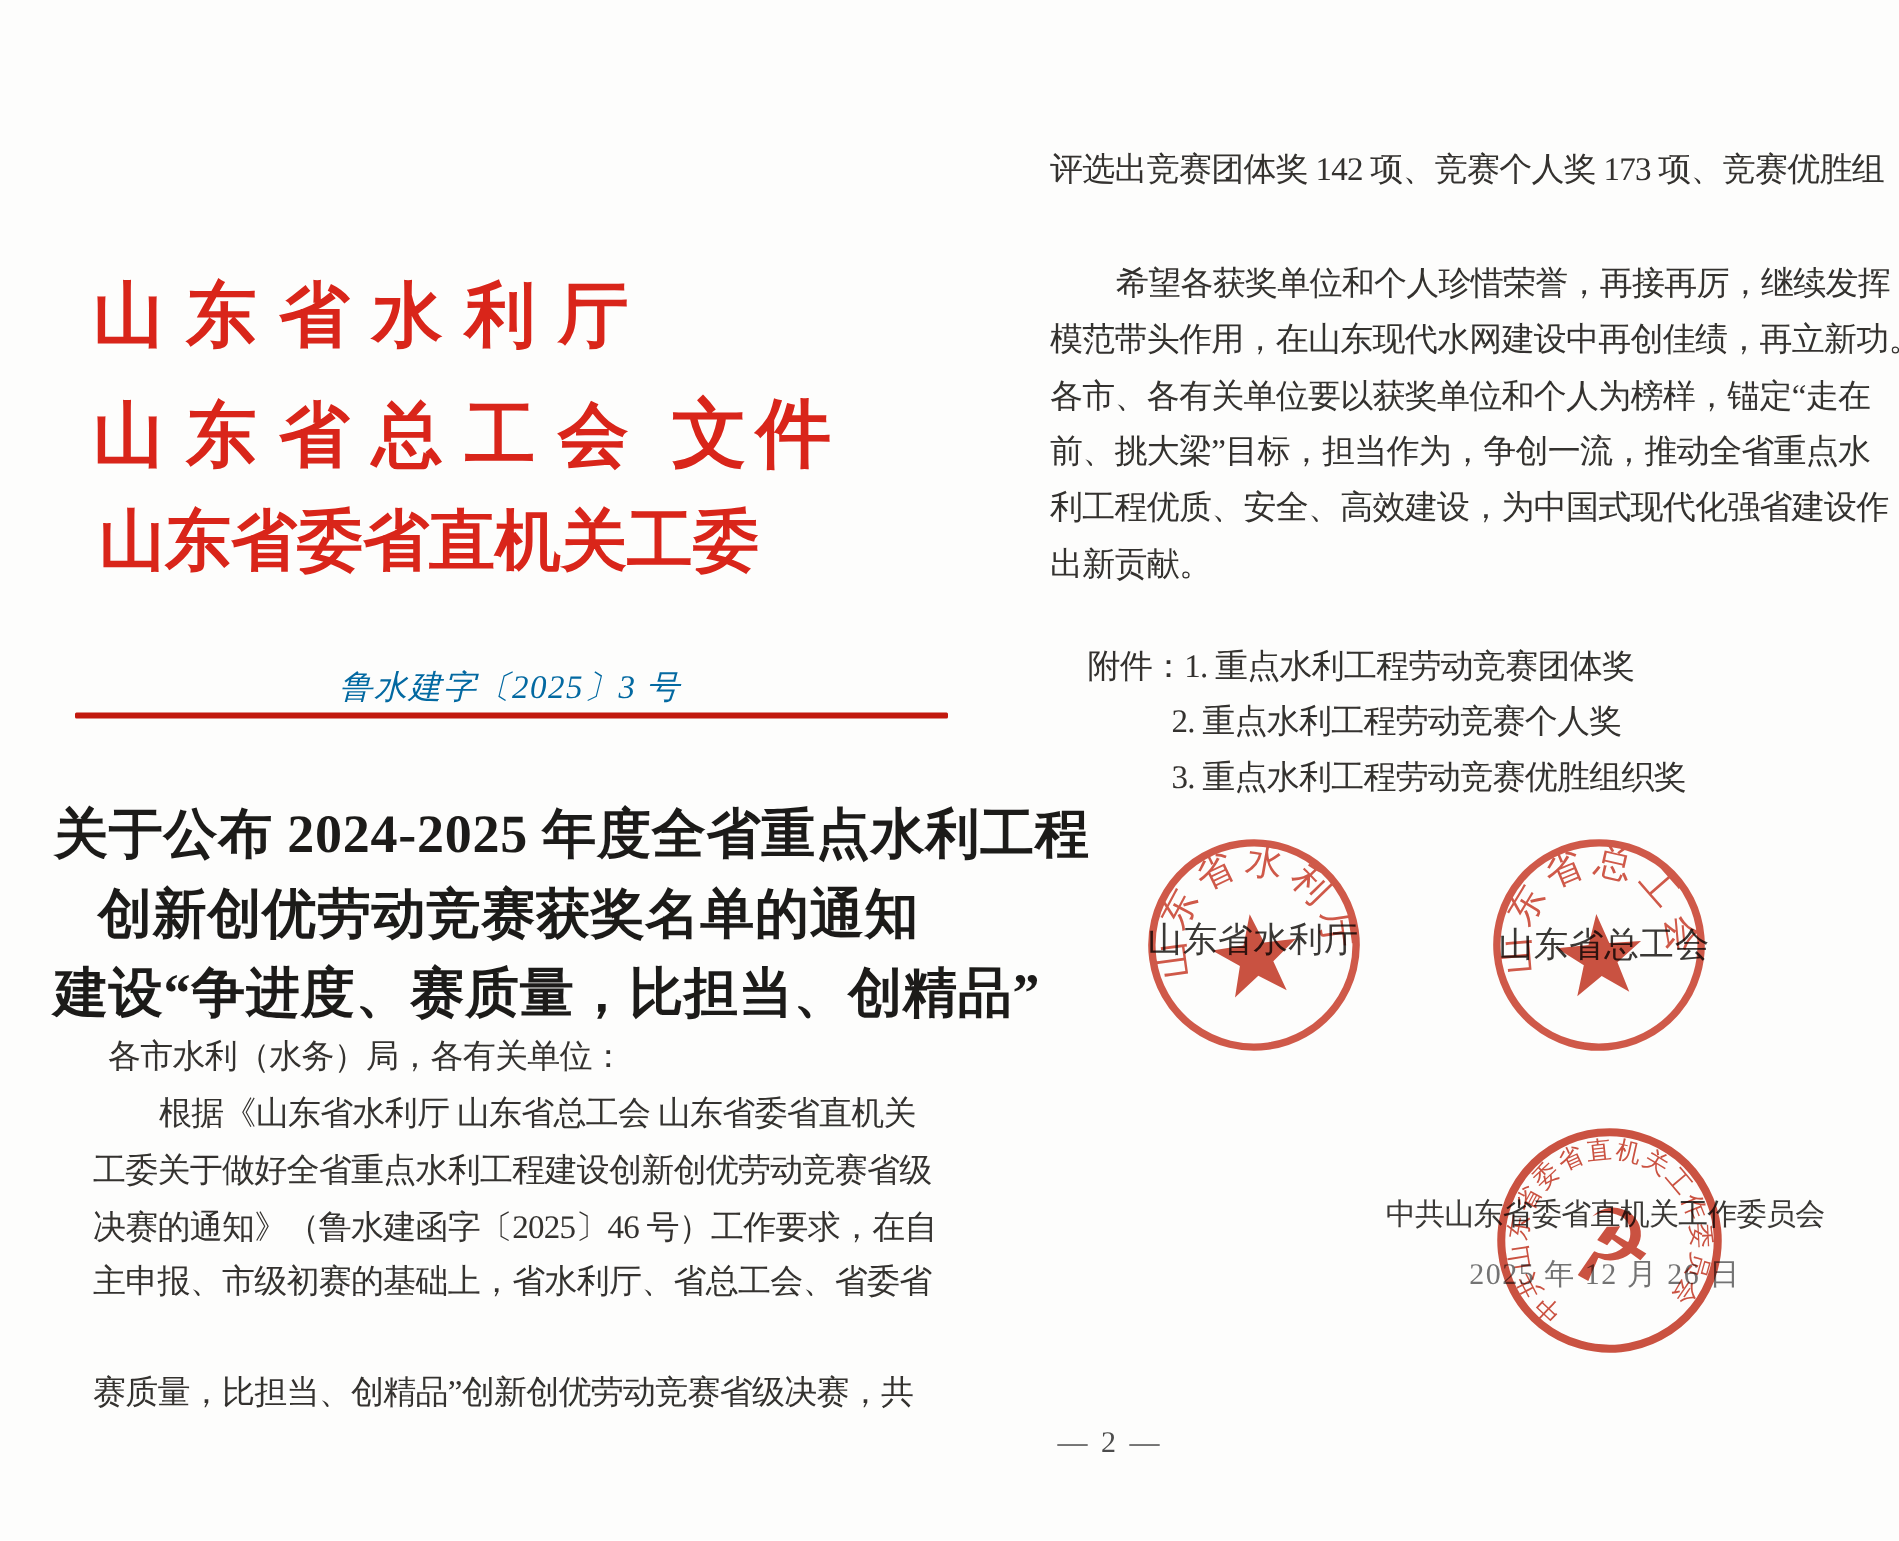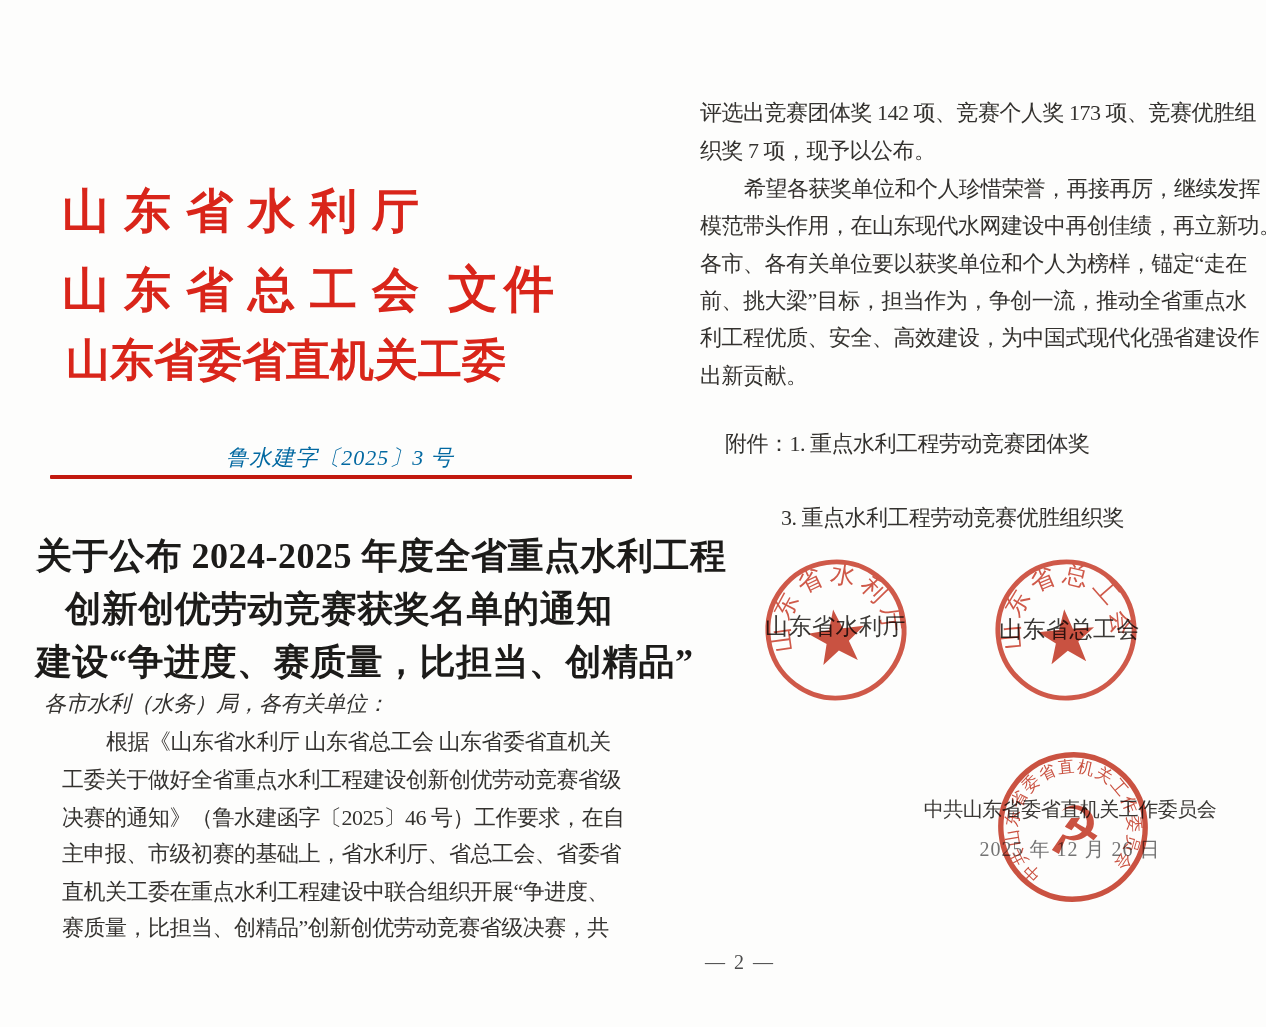--- a/index.html
+++ b/index.html
@@ -83,40 +83,39 @@
 
   <div class="docnum">鲁水建字〔2025〕3 号</div>
   <div class="redrule"></div>
 
   <div class="title">
     <div>关于公布 2024-2025 年度全省重点水利工程</div>
     <div>创新创优劳动竞赛获奖名单的通知</div>
     <div>建设“争进度、赛质量，比担当、创精品”</div>
   </div>
 
-  <div class="bl" style="left:44px;top:692px;font-style:italic;">各市水利（水务）局，各有关单位：</div>
+  <div class="bl" style="left:72px;top:692px;">各市水利（水务）局，各有关单位：</div>
   <div class="bl" style="left:106px;top:730px;">根据《山东省水利厅 山东省总工会 山东省委省直机关</div>
   <div class="bl" style="left:62px;top:768px;">工委关于做好全省重点水利工程建设创新创优劳动竞赛省级</div>
   <div class="bl" style="left:62px;top:806px;">决赛的通知》（鲁水建函字〔2025〕46 号）工作要求，在自</div>
   <div class="bl" style="left:62px;top:842px;">主申报、市级初赛的基础上，省水利厅、省总工会、省委省</div>
-  <div class="bl" style="left:62px;top:880px;">直机关工委在重点水利工程建设中联合组织开展“争进度、</div>
   <div class="bl" style="left:62px;top:916px;">赛质量，比担当、创精品”创新创优劳动竞赛省级决赛，共</div>
 
   <div class="bl" style="left:700px;top:101px;">评选出竞赛团体奖 142 项、竞赛个人奖 173 项、竞赛优胜组</div>
-  <div class="bl" style="left:700px;top:139px;">织奖 7 项，现予以公布。</div>
   <div class="bl" style="left:744px;top:177px;">希望各获奖单位和个人珍惜荣誉，再接再厉，继续发挥</div>
   <div class="bl" style="left:700px;top:214px;">模范带头作用，在山东现代水网建设中再创佳绩，再立新功。</div>
   <div class="bl" style="left:700px;top:252px;">各市、各有关单位要以获奖单位和个人为榜样，锚定“走在</div>
   <div class="bl" style="left:700px;top:289px;">前、挑大梁”目标，担当作为，争创一流，推动全省重点水</div>
   <div class="bl" style="left:700px;top:326px;">利工程优质、安全、高效建设，为中国式现代化强省建设作</div>
   <div class="bl" style="left:700px;top:364px;">出新贡献。</div>
 
   <div class="bl att" style="left:725px;top:432px;">
     <span>附件：</span><span>1. 重点水利工程劳动竞赛团体奖</span>
   </div>
+  <div class="bl att" style="left:781px;top:469px;">2. 重点水利工程劳动竞赛个人奖</div>
   <div class="bl att" style="left:781px;top:506px;">3. 重点水利工程劳动竞赛优胜组织奖</div>
 
   <div class="siglabel" style="left:765px;top:611px;">山东省水利厅</div>
   <div class="siglabel" style="left:999px;top:614px;">山东省总工会</div>
   <div class="committee">中共山东省委省直机关工作委员会</div>
   <div class="issuedate">2025 年 12 月 26 日</div>
 
   <svg class="seal" style="left:762px;top:556px;" width="148" height="148" viewBox="0 0 150 150">
     <g transform="rotate(-8 75 75)">
       <circle cx="75" cy="75" r="69" fill="none" stroke="#cb4331" stroke-width="5"></circle>

